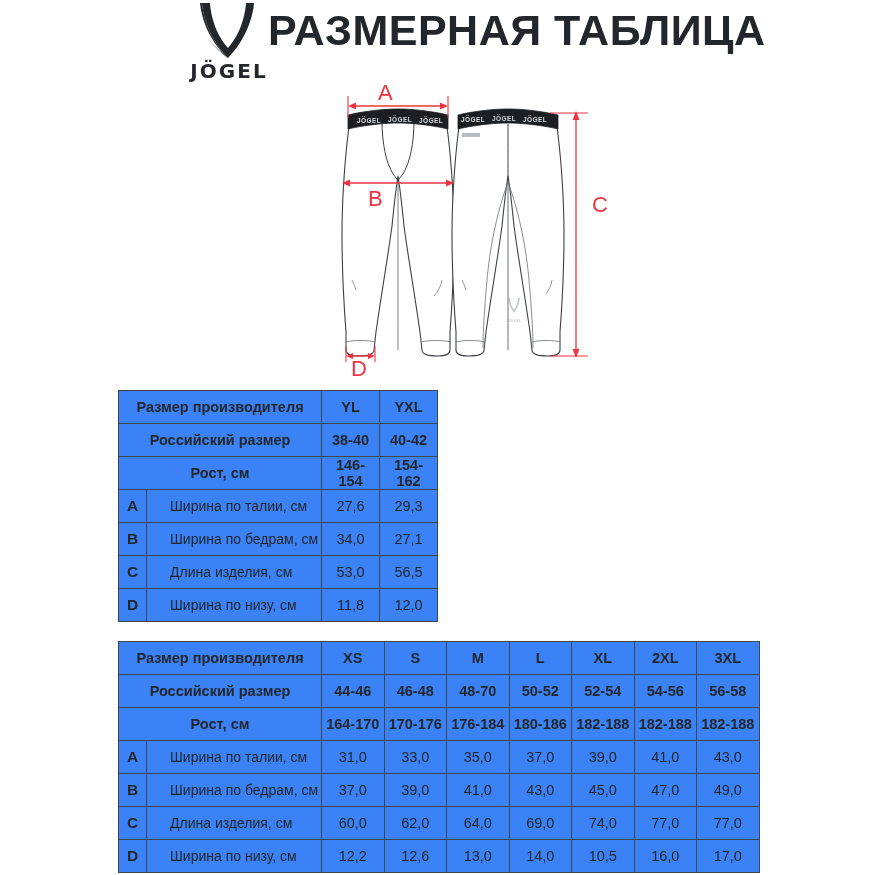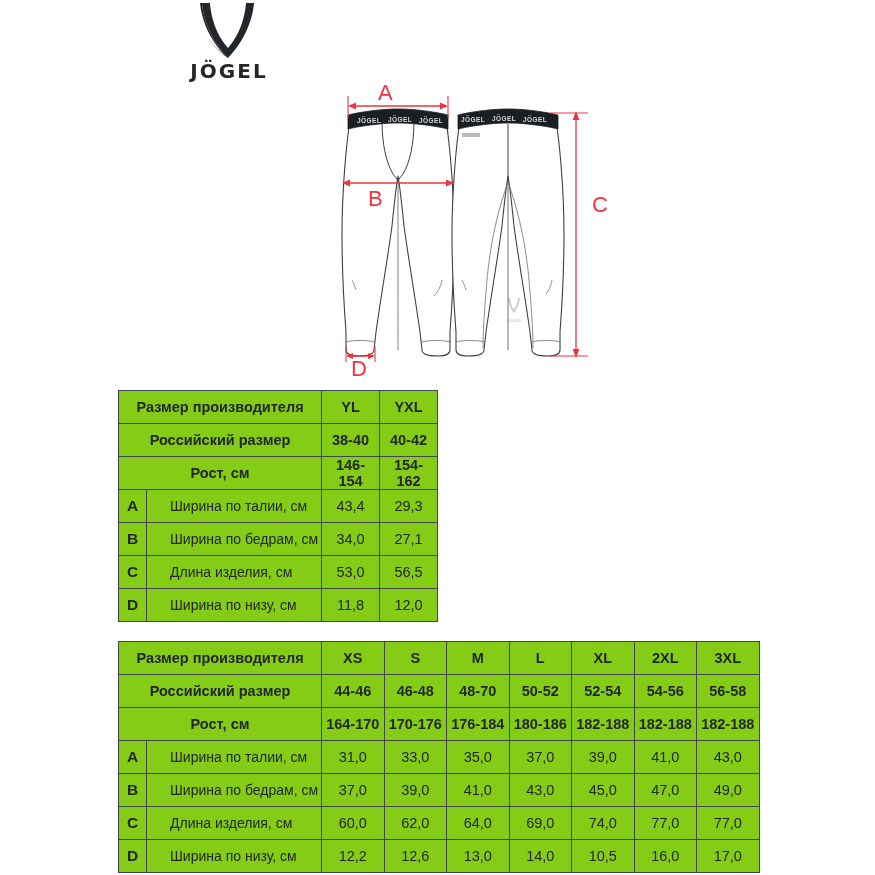--- a/index.html
+++ b/index.html
@@ -70,21 +70,21 @@
     width: 300px;
     height: 292px;
   }
   .illustration svg { display: block; }
 
   
   .size-table {
     position: absolute;
     border-collapse: collapse;
     table-layout: fixed;
-    background: #84cc16;
+    background: #3b82f6;
   }
   .size-table td {
     border: 1px solid #3f464d;
     height: 33px;
     text-align: center;
     vertical-align: middle;
     font-family: "Liberation Sans", sans-serif;
     font-size: 14.5px;
     color: #23272b;
     padding: 0 2px;
@@ -132,20 +132,21 @@
       <svg viewBox="0 0 62 58" width="62" height="58" aria-hidden="true">
         <path d="M5 1 C5 1, 6 30, 31 56 C56 30, 57 1, 57 1 L49 1 C49 1, 48 27, 31 46 C14 27, 13 1, 13 1 Z" fill="#23272b"></path>
         <path d="M5 1 C5 1, 6 30, 31 56 C30 56, 6 34, 3 1 Z" fill="#23272b"></path>
         <path d="M13 1 C13 1, 12 30, 33 52 C33 52, 16 34, 13 1 Z" fill="#23272b" opacity="0"></path>
         <path d="M31 56 C31 56, 20 47, 10 36 C10 36, 22 50, 31 56 Z" fill="#23272b"></path>
       </svg>
     </div>
     <div class="brand-word">JÖGEL</div>
   </div>
 
+  <div class="page-title">РАЗМЕРНАЯ ТАБЛИЦА</div>
 </div>
 
 <div class="illustration">
   <svg viewBox="0 0 300 292" width="300" height="292" aria-hidden="true">
     <defs>
       <clipPath id="clipWaistF">
           <path d="M28 32 C28 32, 52 26, 78 26 C104 26, 128 32, 128 32 L128 46 C128 46, 104 40, 78 40 C52 40, 28 46, 28 46 Z"></path>
         </clipPath>
       <clipPath id="clipWaistB">
           <path d="M138 32 C138 32, 162 26, 188 26 C214 26, 238 32, 238 32 L238 46 C238 46, 214 40, 188 40 C162 40, 138 46, 138 46 Z"></path>
@@ -278,21 +279,21 @@
     </tr>
     <tr class="hdr">
       <td class="merged-head" colspan="2">Рост, см</td>
       <td class="val">146-154</td>
       <td class="val">154-162</td>
     </tr>
 
     <tr>
       <td class="letter">A</td>
       <td class="desc">Ширина по талии, см</td>
-      <td>43,4</td>
+      <td>27,6</td>
       <td>29,3</td>
     </tr>
     <tr>
       <td class="letter">B</td>
       <td class="desc">Ширина по бедрам, см</td>
       <td>34,0</td>
       <td>27,1</td>
     </tr>
     <tr>
       <td class="letter">C</td>

